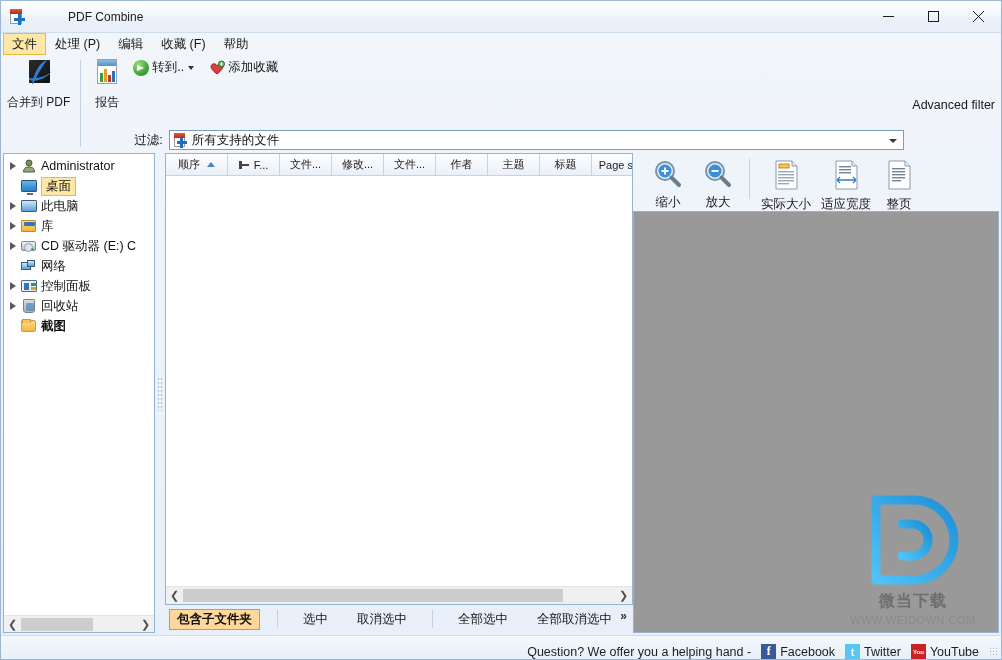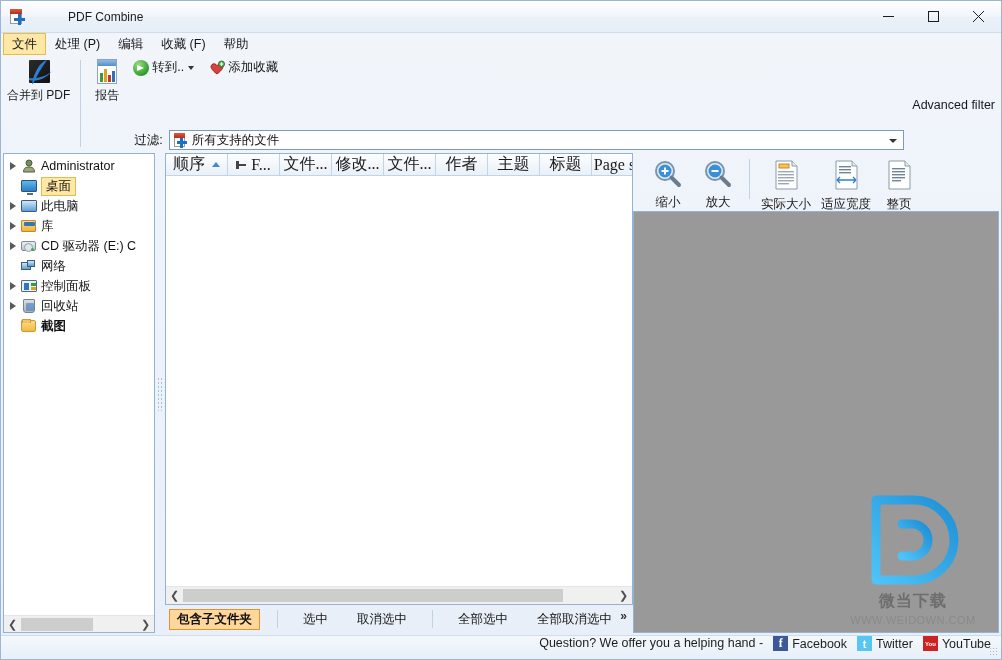--- a/index.html
+++ b/index.html
@@ -72,21 +72,21 @@
 
   
   .toolbar {
     flex: 0 0 52px; display: flex; align-items: stretch;
     padding: 1px 0 0 0;
   }
   .tb-btn {
     display: flex; flex-direction: column; align-items: center; justify-content: flex-start;
     padding: 2px 6px 0 6px; min-width: 44px;
   }
-  .tb-label { font-size: 12px; color: #1b1b1b; margin-top: 1px; white-space: nowrap; }
+  .tb-label { font-size: 12px; color: #1b1b1b; margin-top: 8px; white-space: nowrap; }
   .tb-sep { width:1px; background:#c3d2e3; margin: 4px 4px 6px 4px; }
 
   
   .ico-merge { width: 30px; height: 28px; position: relative; }
   .ico-merge .blk {
     position:absolute; left:5px; top:2px; width:21px; height:23px;
     background: linear-gradient(135deg,#2b2b2b,#111);
     border-radius:1px;
   }
   .ico-merge .swoosh {
@@ -205,22 +205,22 @@
 
   
   .list-panel { flex:1 1 auto; display:flex; flex-direction:column; min-width:0; margin-bottom:2px; }
   .list-inner { flex:1 1 auto; display:flex; flex-direction:column; background:#fff; border:1px solid #94b3d4; min-height:0; }
   .col-head { display:flex; height:22px; flex:0 0 22px;
     background: linear-gradient(to bottom,#fbfdff,#eaf1f8); border-bottom:1px solid #c3d4e6; overflow:hidden; }
   .col {
     display:flex; align-items:center; justify-content:center;
     border-right:1px solid #c3d4e6;
     background: linear-gradient(to bottom,#fdfeff 0%,#f3f7fc 50%,#e9f0f8 100%);
-    font-size:16px; color:#1b1b1b; white-space:nowrap; overflow:hidden;
-    padding:0 4px; position:relative;font-family:Liberation Serif, serif;
+    font-size:11px; color:#1b1b1b; white-space:nowrap; overflow:hidden;
+    padding:0 4px; position:relative;
   }
   .sort-asc { width:0;height:0;border-left:4px solid transparent;border-right:4px solid transparent;
     border-bottom:5px solid #4a86c5; margin-left:7px; }
   .pin-ico { width:12px;height:10px;margin-right:3px;position:relative;flex:0 0 12px; }
   .pin-ico:before{content:"";position:absolute;left:0;top:4px;width:10px;height:2px;background:#444;}
   .pin-ico:after{content:"";position:absolute;left:0;top:1px;width:3px;height:8px;background:#444;}
   .list-body { flex:1 1 auto; background:#fff; min-height:0; }
   .list-hscroll { flex:0 0 18px; height:18px; border-top:1px solid #dfe6ee; background:#f0f0f0;
     display:flex; align-items:center; }
 
@@ -238,22 +238,22 @@
   .pv-sep { width:1px; height:40px; background:#c3d2e3; margin:0 6px; }
   .pv-area { flex:1 1 auto; background:#999999; border:1px solid #94b3d4; position:relative; overflow:hidden; }
 
   .watermark { position:absolute; right:10px; bottom:6px; width:150px; text-align:center; }
   .wm-logo { width:110px; height:98px; margin:0 auto; }
   .wm-text { font-size:16px; font-weight:bold; color:#6e6e6e; letter-spacing:1px; margin-top:-4px; }
   .wm-url { font-size:11px; color:#8a8a8a; letter-spacing:.5px; margin-top:2px; }
 
   
   .statusbar {
-    flex:0 0 24px; height:24px; display:flex; align-items:flex-start; justify-content:flex-end;
-    border-top:1px solid #cfdcea;
+    flex:0 0 24px; height:24px; display:flex; align-items:flex-end; justify-content:flex-end;
+    padding-right:12px; border-top:1px solid #cfdcea;
     background: linear-gradient(to bottom,#f4f8fc,#e7eff8);
   }
   .sb-text { font-size:12.5px; color:#1d1d1d; margin-right:10px; }
   .sb-link { display:flex; align-items:center; margin-right:10px; font-size:12.5px; color:#1d1d1d; }
   .sb-link .lk { margin-left:4px; }
   .ic-fb { width:15px;height:15px;background:#3b5998;color:#fff;font-weight:bold;font-size:12px;
     display:flex;align-items:center;justify-content:center;font-family:"Liberation Serif",serif; }
   .ic-tw { width:15px;height:15px;background:#55c7f2;color:#fff;font-weight:bold;font-size:11px;
     display:flex;align-items:center;justify-content:center; }
   .ic-yt { width:15px;height:15px;background:#cc2222;color:#fff;font-size:6px;font-weight:bold;

